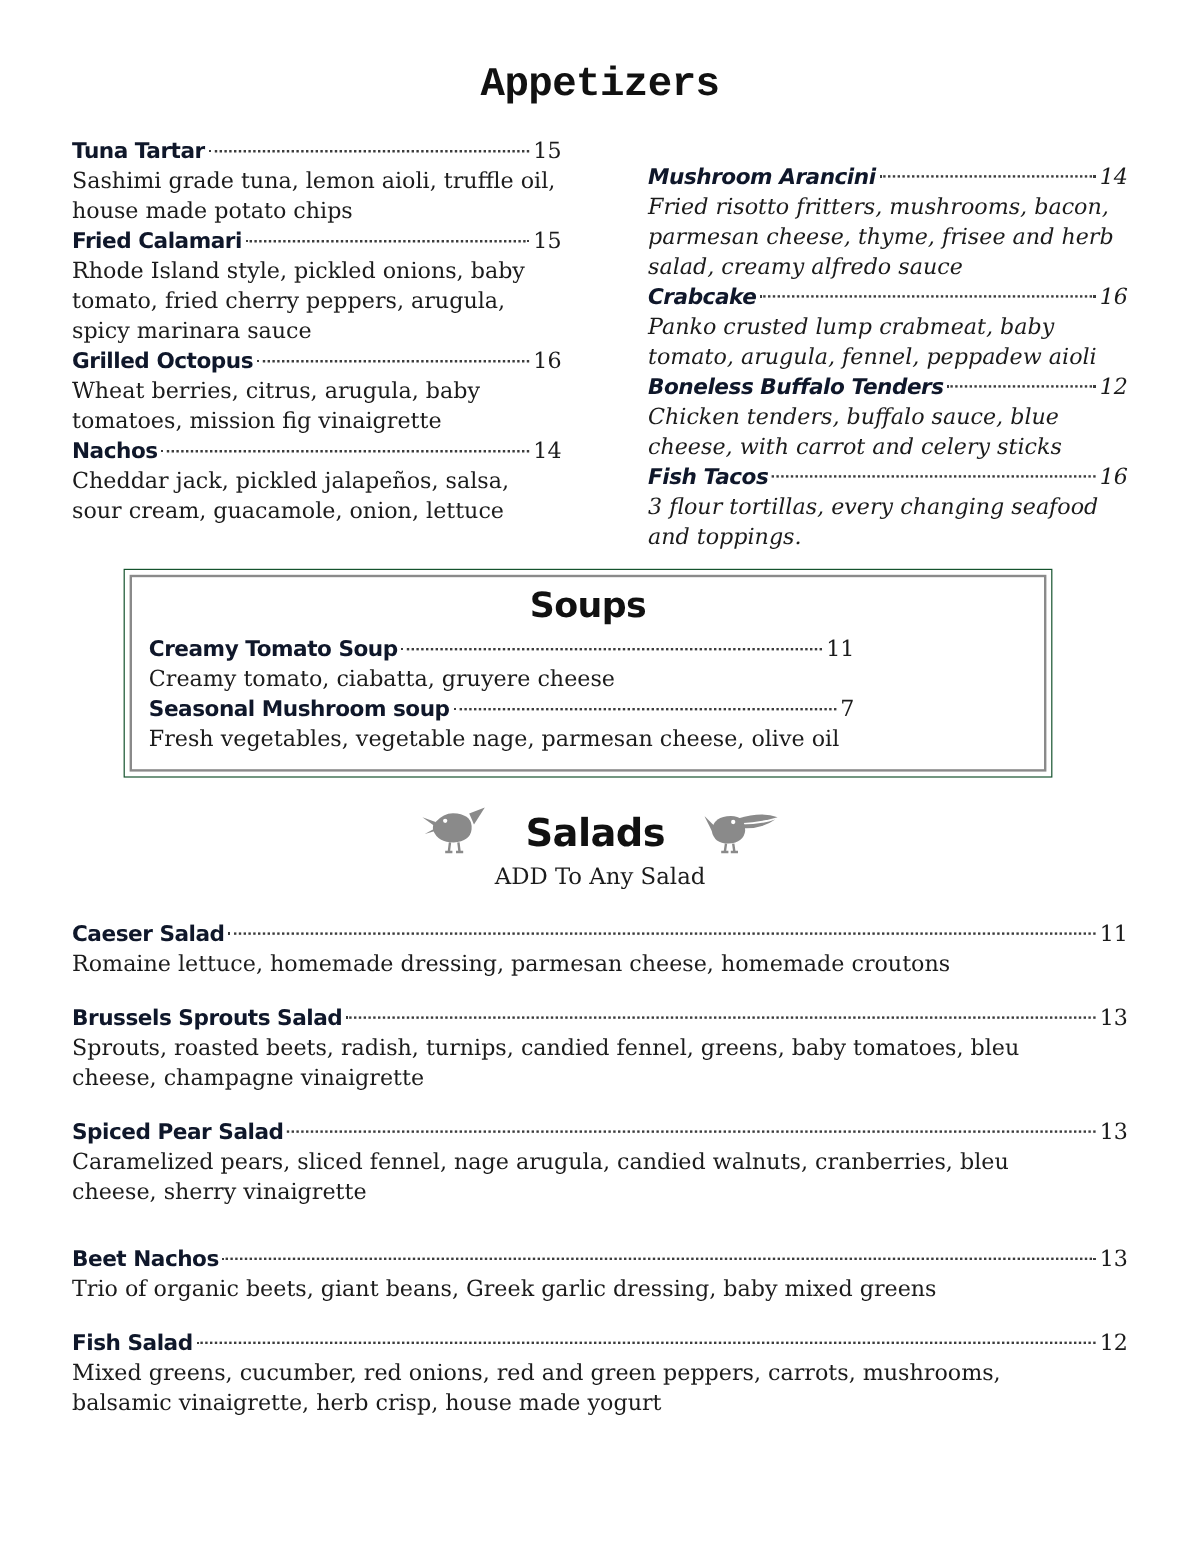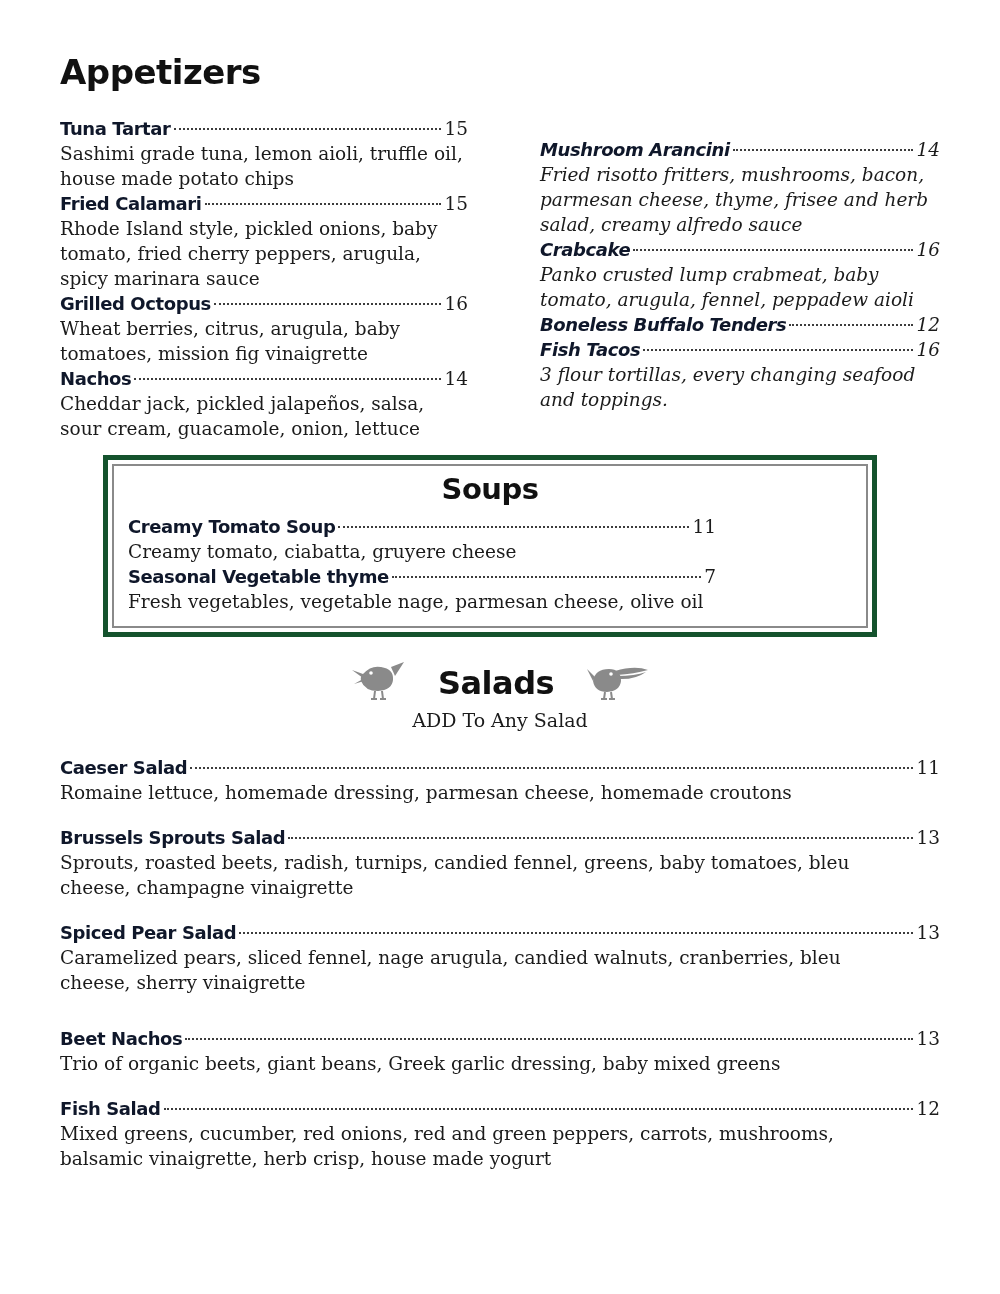--- a/index.html
+++ b/index.html
@@ -20,21 +20,23 @@
   }
   
   .h-display {
     font-family: "DejaVu Sans", sans-serif;
     font-weight: bold;
     letter-spacing: -0.5px;
     color: #111;
   }
   .appetizers-title {
     font-size: 34px;
+    text-align: center;
     margin: 0 0 24px 0;
+    font-family: Liberation Mono, monospace;
   }
   
   .columns {
     display: flex;
     gap: 72px;
   }
   .col-left  { width: 408px; flex: 0 0 408px; }
   .col-right { width: 400px; flex: 0 0 400px; margin-top: 21px; font-style: italic; }
 
   .item-row {
@@ -63,21 +65,21 @@
   }
   .item-desc {
     font-size: 18.5px;
     line-height: 25px;
   }
   
   .soups-outer {
     margin: 14px 0 0 43px;
     width: 774px;
     box-sizing: border-box;
-    border: 5px solid #14532d;
+    border: 1px solid #14532d;
     padding: 4px;
     background: #fff;
   }
   .soups-inner {
     border: 2px solid #8a8a8a;
     padding: 4px 14px 12px 14px;
   }
   .soups-title {
     font-size: 29px;
     text-align: center;
@@ -184,20 +186,21 @@
         </div>
         <div class="item-desc">Panko crusted lump crabmeat, baby tomato, arugula, fennel, peppadew aioli</div>
       </div>
 
       <div class="item">
         <div class="item-row">
           <span class="item-name">Boneless Buffalo Tenders</span>
           <span class="dots"></span>
           <span class="item-price">12</span>
         </div>
+        <div class="item-desc">Chicken tenders, buffalo sauce, blue cheese, with carrot and celery sticks</div>
       </div>
 
       <div class="item">
         <div class="item-row">
           <span class="item-name">Fish Tacos</span>
           <span class="dots"></span>
           <span class="item-price">16</span>
         </div>
         <div class="item-desc">3 flour tortillas, every changing seafood and toppings.</div>
       </div>
@@ -213,21 +216,21 @@
         <div class="item-row">
           <span class="item-name">Creamy Tomato Soup</span>
           <span class="dots"></span>
           <span class="item-price">11</span>
         </div>
         <div class="item-desc">Creamy tomato, ciabatta, gruyere cheese</div>
       </div>
 
       <div class="item">
         <div class="item-row">
-          <span class="item-name">Seasonal Vegetable thyme</span>
+          <span class="item-name">Seasonal Mushroom soup</span>
           <span class="dots"></span>
           <span class="item-price">7</span>
         </div>
         <div class="item-desc">Fresh vegetables, vegetable nage, parmesan cheese, olive oil</div>
       </div>
     </div>
   </div>
 
   <div class="salads-header">
     <span class="bird">

